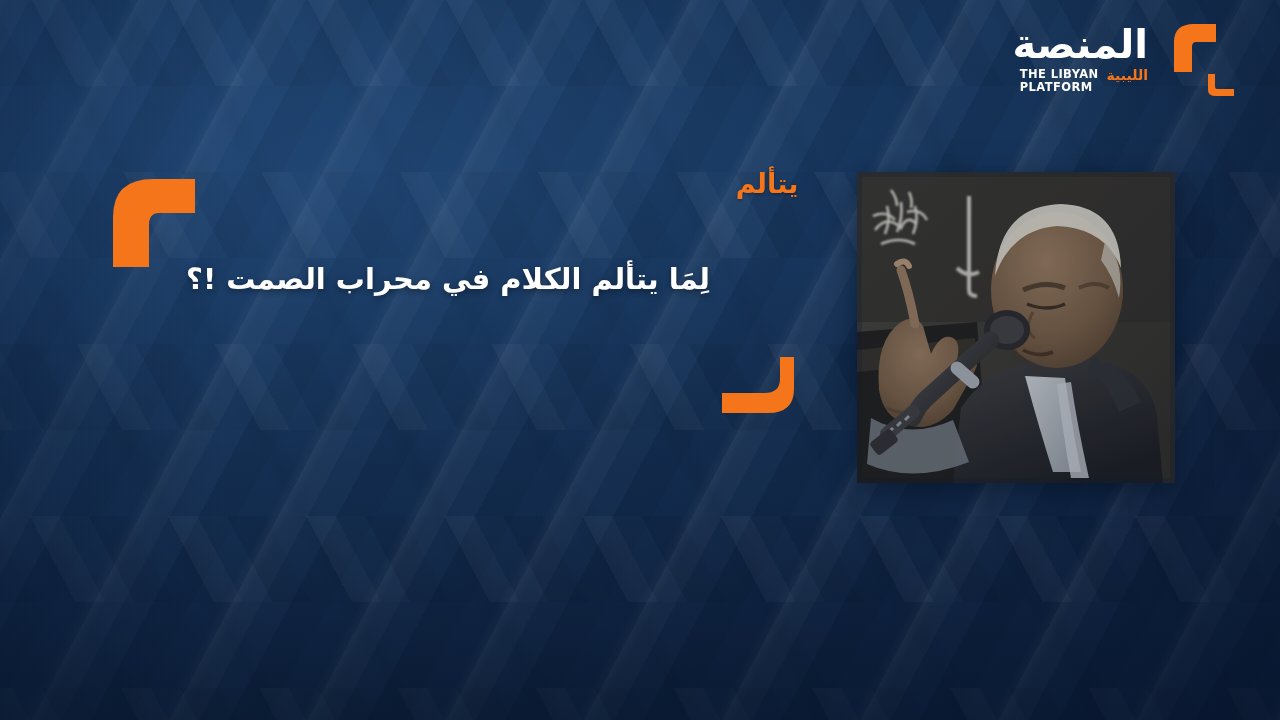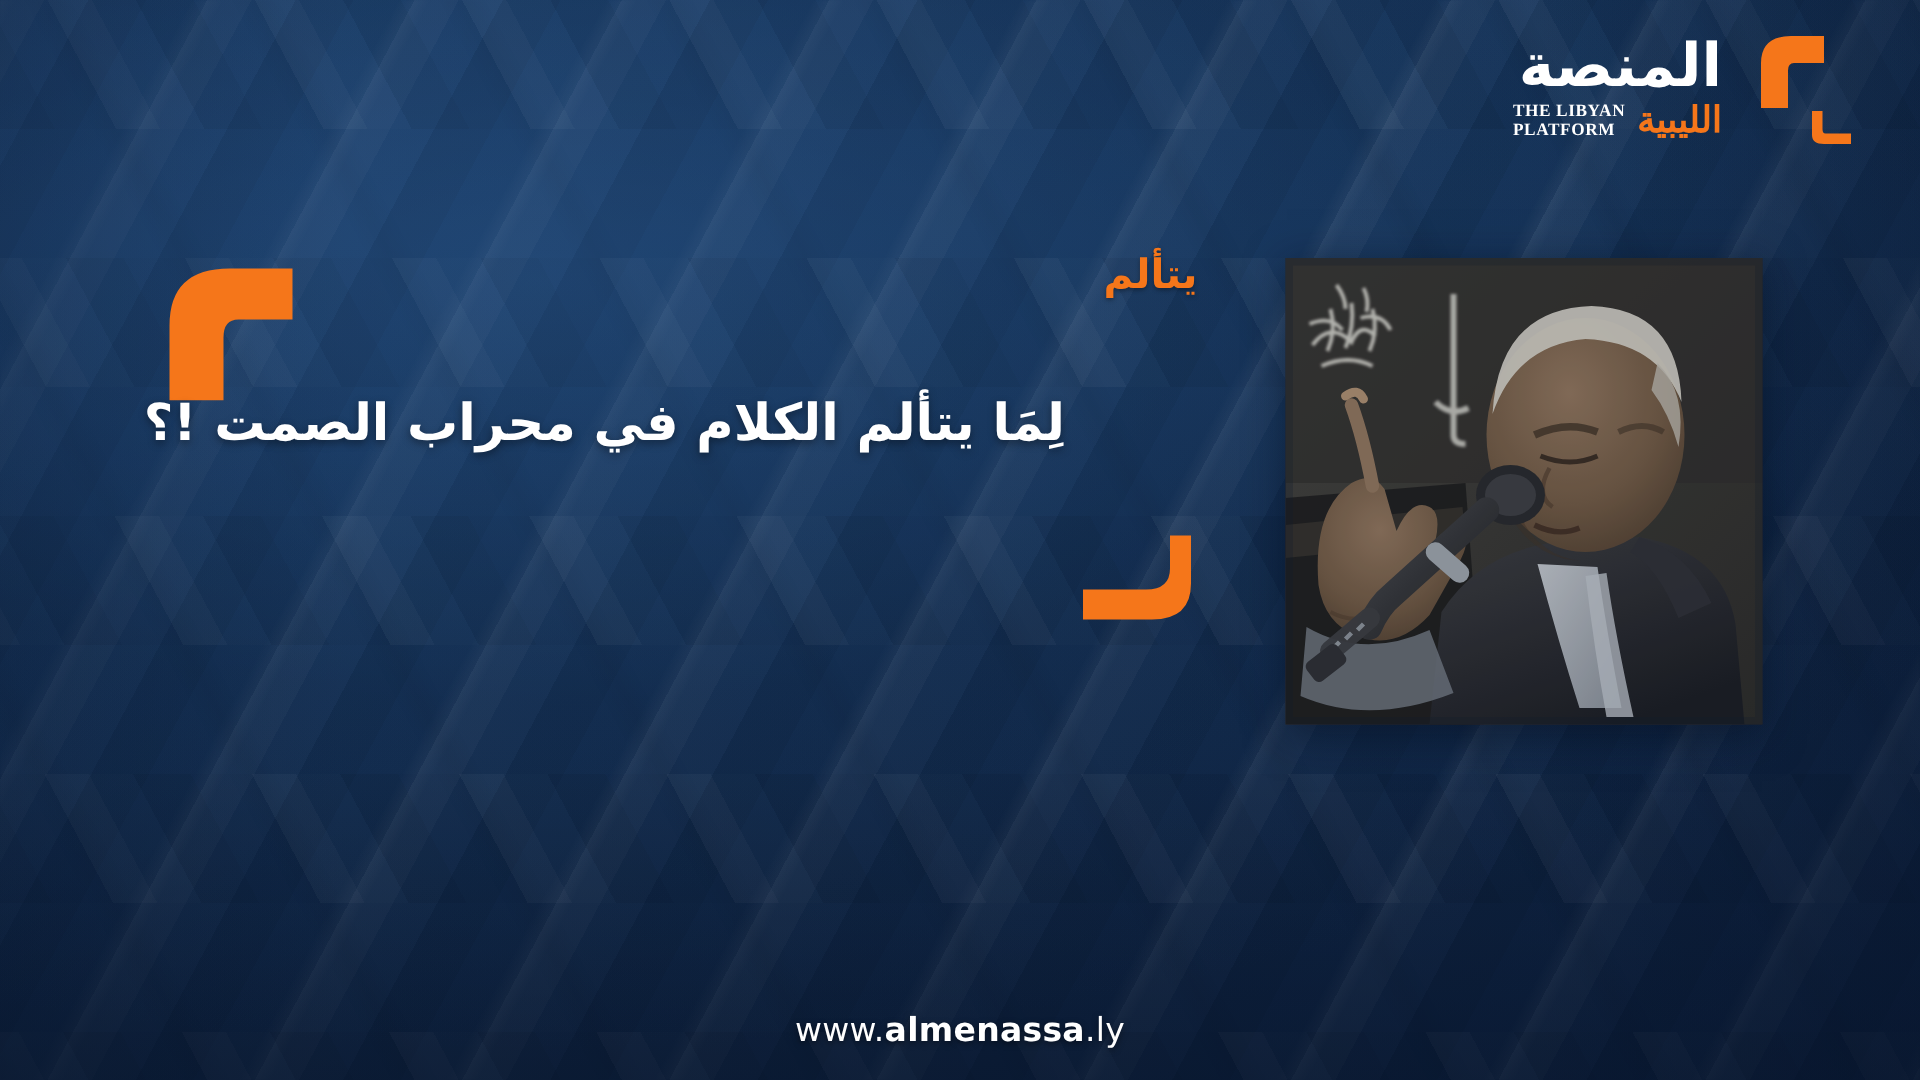--- a/index.html
+++ b/index.html
@@ -110,27 +110,26 @@
   }
   .logo-ar-main {
     font-size: 40px;
     font-weight: 700;
     color: #ffffff;
     letter-spacing: -1px;
     direction: rtl;
   }
   .logo-row2 {
     display: flex;
-    align-items: center;
+    align-items: flex-start;
     gap: 8px;
     margin-top: 4px;
-    font-family: Liberation Serif, serif;
   }
   .logo-ar-sub {
-    font-size: 24px;
+    font-size: 14px;
     font-weight: 700;
     color: #f5761a;
     direction: rtl;
   }
   .logo-en {
     font-size: 11.5px;
     font-weight: 700;
     color: #ffffff;
     line-height: 1.15;
     letter-spacing: 0.4px;
@@ -163,21 +162,21 @@
   }
 
   
   #headline {
     position: absolute;
     top: 262px;
     right: 570px;
     width: 560px;
     direction: rtl;
     text-align: right;
-    font-size: 34px;
+    font-size: 29px;
     font-weight: 700;
     color: #ffffff;
     letter-spacing: 0px;
     white-space: nowrap;
     text-shadow: 0 2px 6px rgba(0,0,0,0.40);
   }
 
   
   #author {
     position: absolute;
@@ -360,17 +359,14 @@
         </g>
         <rect x="14" y="262" width="26" height="16" rx="4" fill="#2c2c2f" transform="rotate(-38 27 270)"></rect>
       </g>
 
       <rect width="318" height="311" fill="#22304a" opacity="0.12"></rect>
       <rect width="318" height="311" fill="none" stroke="#0f1a2c" stroke-width="10" opacity="0.25"></rect>
       <rect width="318" height="311" fill="url(#wallG)" opacity="0"></rect>
     </svg>
   </div>
 
-  <div id="footer-url">
-    <span>www.</span><span class="b">almenassa</span><span>.ly</span>
-  </div>
 
 </div>
 
 </body></html>

